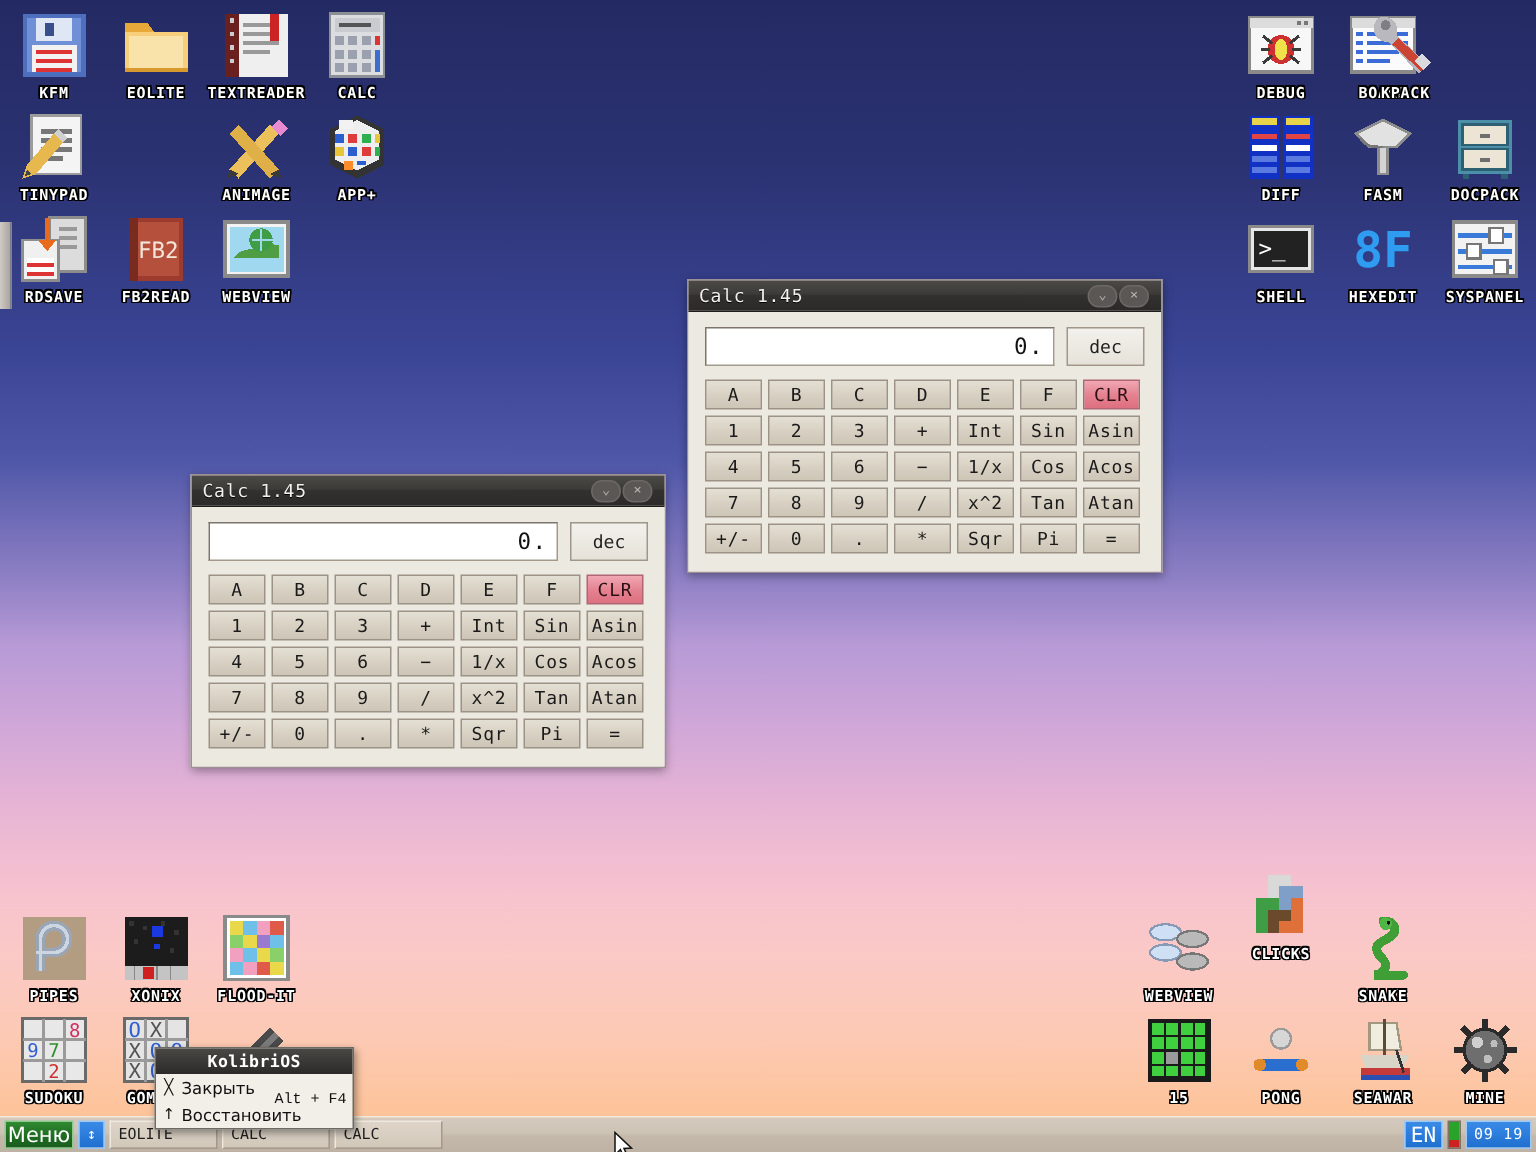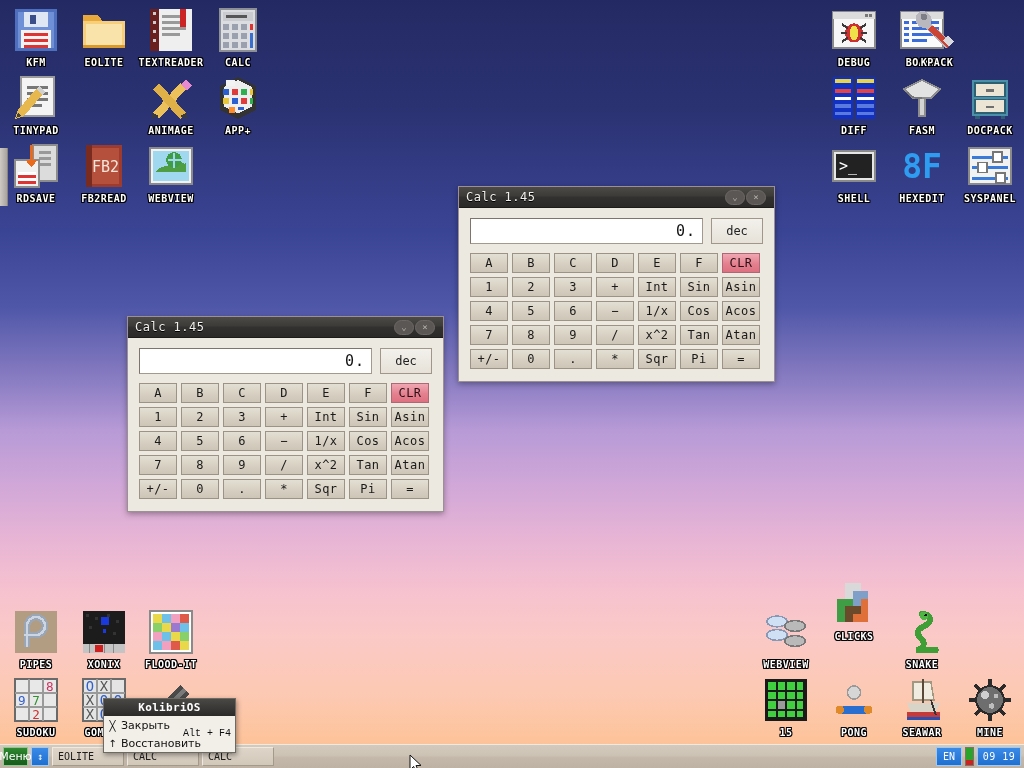--- a/index.html
+++ b/index.html
@@ -146,26 +146,26 @@
     left: 0; bottom: 0;
     width: 1024px; height: 24px;
     background: linear-gradient(to bottom, #d3cabd 0%, #cdc3b5 45%, #c3b8a9 55%, #bdb2a3 100%);
     border-top: 1px solid #efe9e0;
     display: flex;
     align-items: center;
     padding: 0 3px;
     gap: 3px;
   }
   #taskbar .menubtn {
-    width: 25px; height: 19px;
+    width: 46px; height: 19px;
     background: linear-gradient(to bottom, #2f8a31 0%, #1f6e22 50%, #1a5c1d 100%);
     border: 1px solid #8ec98f;
     color: #fff;
     font-family: "DejaVu Sans", "Liberation Sans", sans-serif;
-    font-size: 11px;
+    font-size: 14px;
     display: flex; align-items: center; justify-content: center;
     cursor: pointer;
   }
   #taskbar .sbtn {
     width: 18px; height: 19px;
     background: linear-gradient(to bottom, #3a8ae8 0%, #1f6fd0 100%);
     border: 1px solid #9fc8f2;
     color: #fff;
     font-size: 10px;
     display: flex; align-items: center; justify-content: center;
@@ -187,21 +187,21 @@
     overflow: hidden;
     white-space: nowrap;
   }
   #taskbar .spacer { flex: 1; }
   #taskbar .lang {
     width: 26px; height: 19px;
     background: linear-gradient(to bottom, #3a8ae8 0%, #1f6fd0 100%);
     border: 1px solid #9fc8f2;
     color: #fff;
     font-family: "DejaVu Sans Mono", "Liberation Mono", monospace;
-    font-size: 10px;
+    font-size: 14px;
     display: flex; align-items: center; justify-content: center;
     cursor: pointer;
   }
   #taskbar .battery {
     width: 9px; height: 19px;
     background: linear-gradient(to bottom, #2aa32a 0%, #2aa32a 72%, #cc2222 72%, #cc2222 100%);
     border: 1px solid #7d7366;
     cursor: pointer;
   }
   #taskbar .clock {

